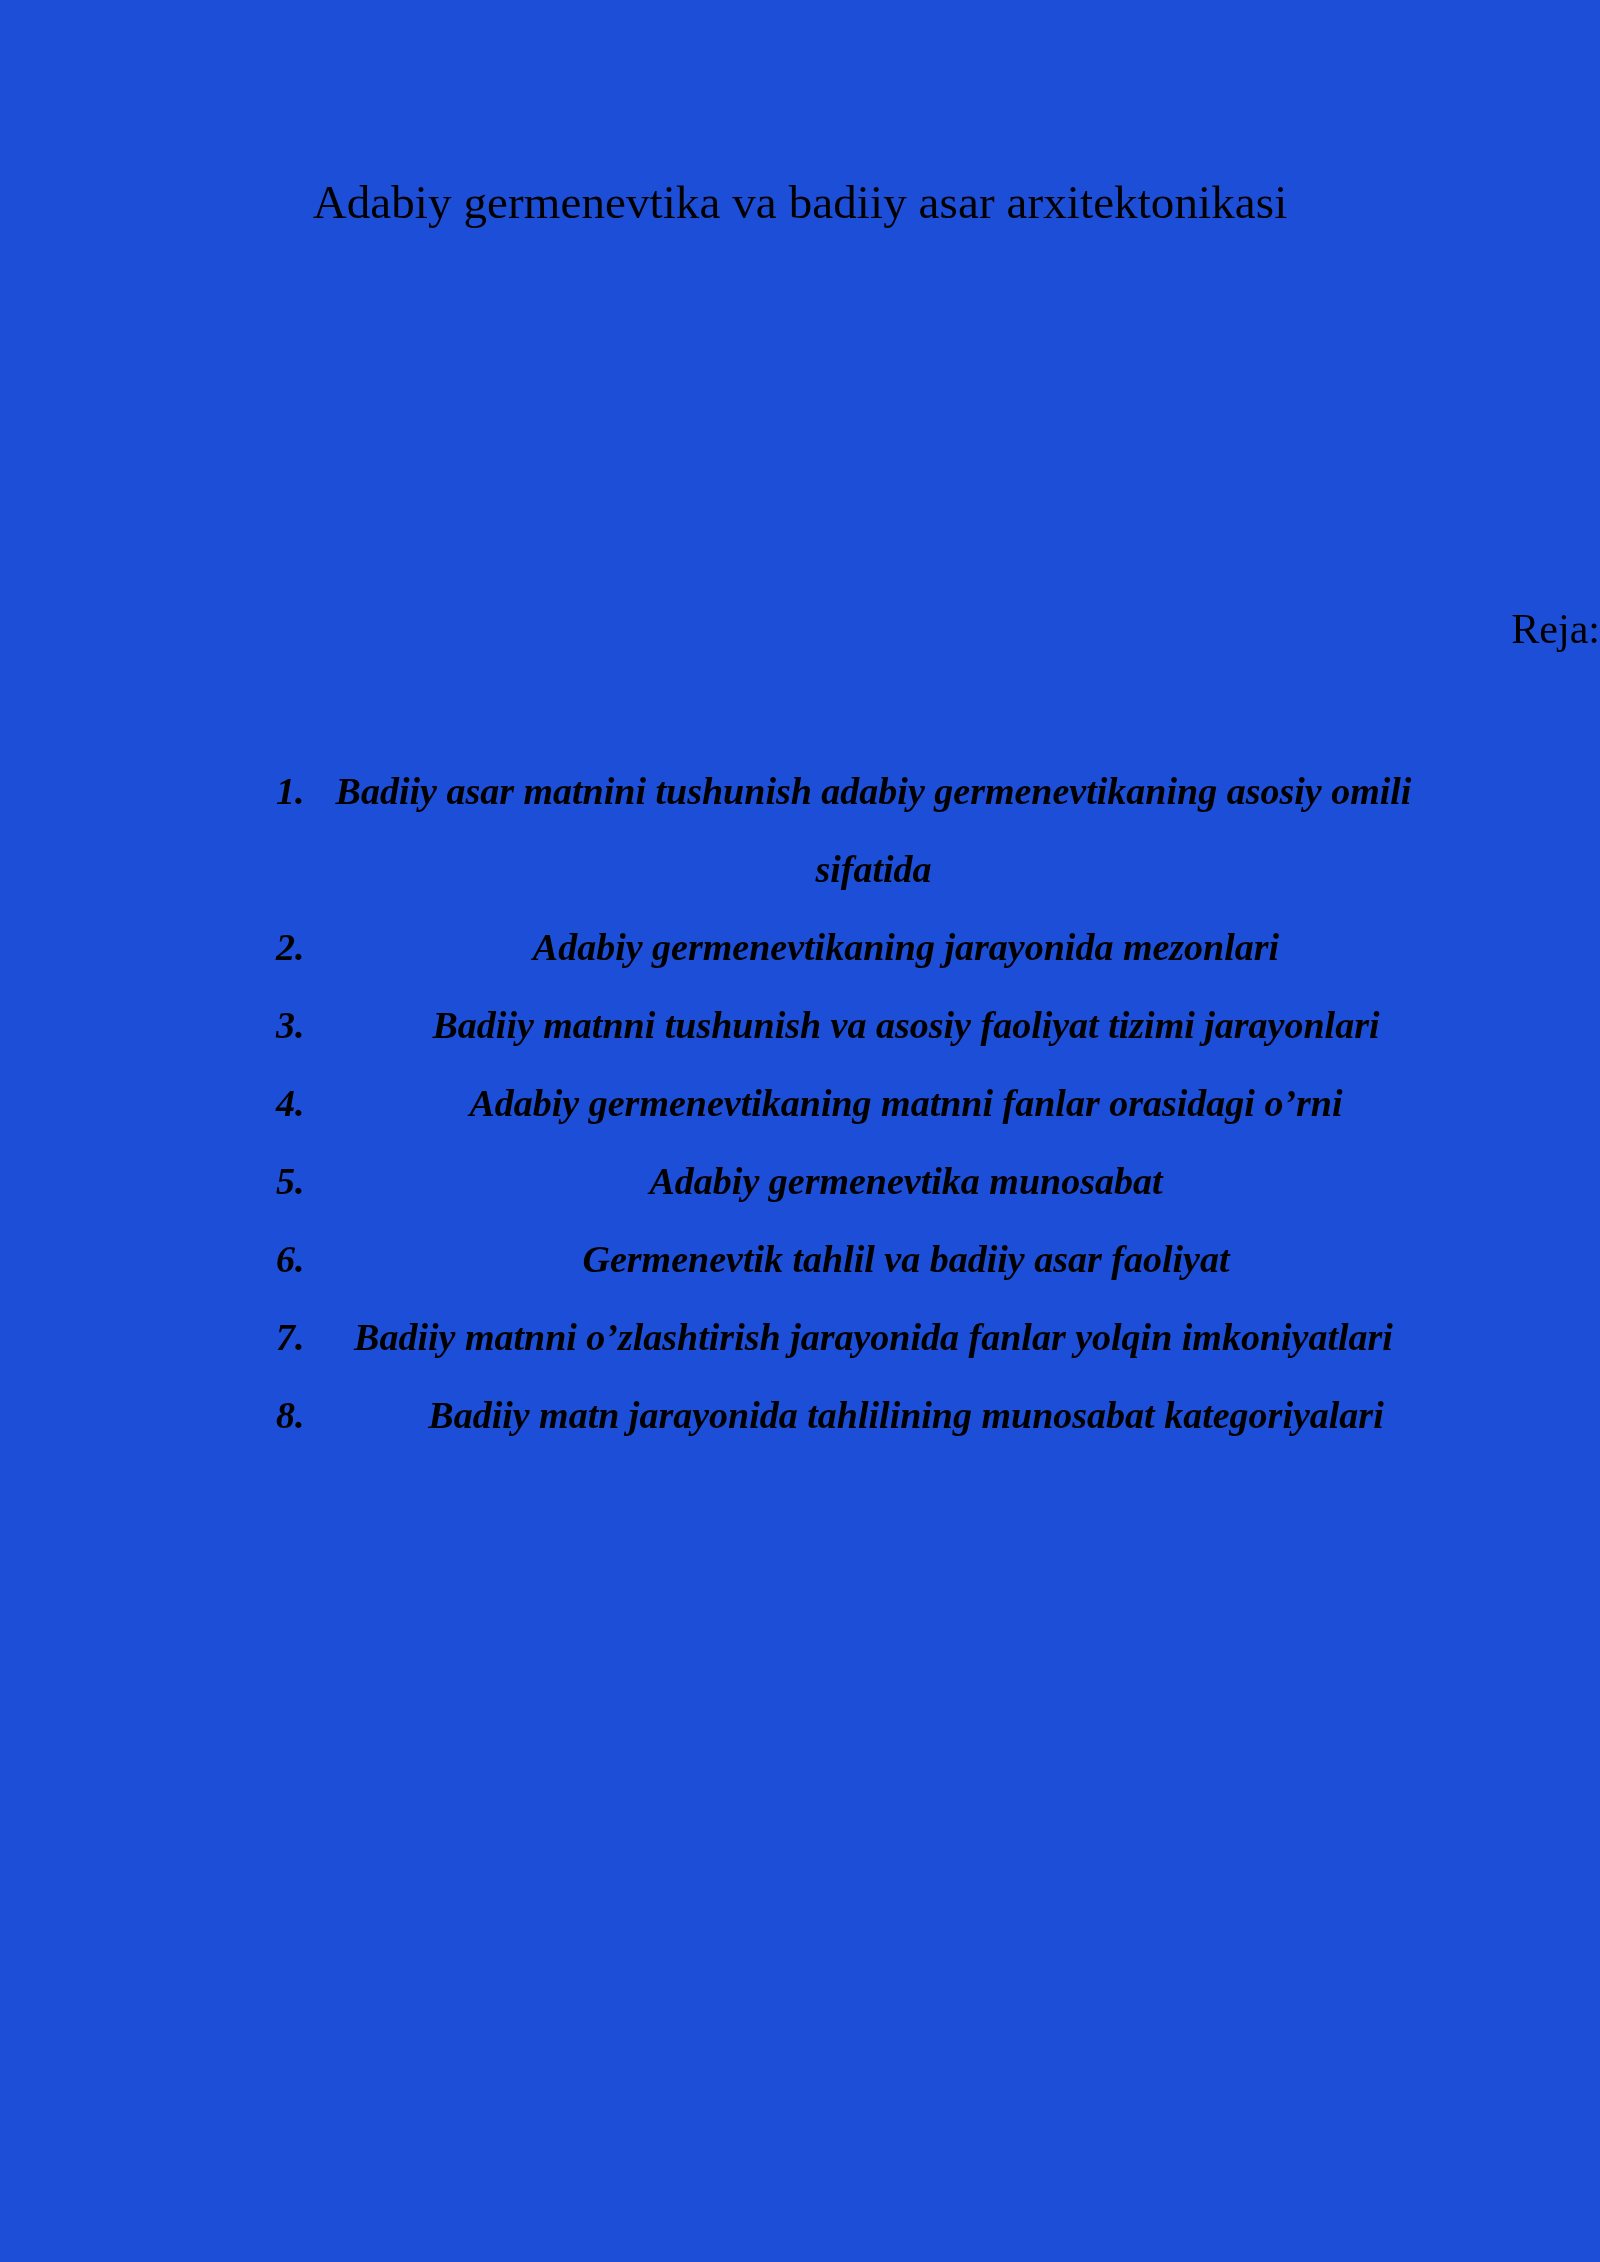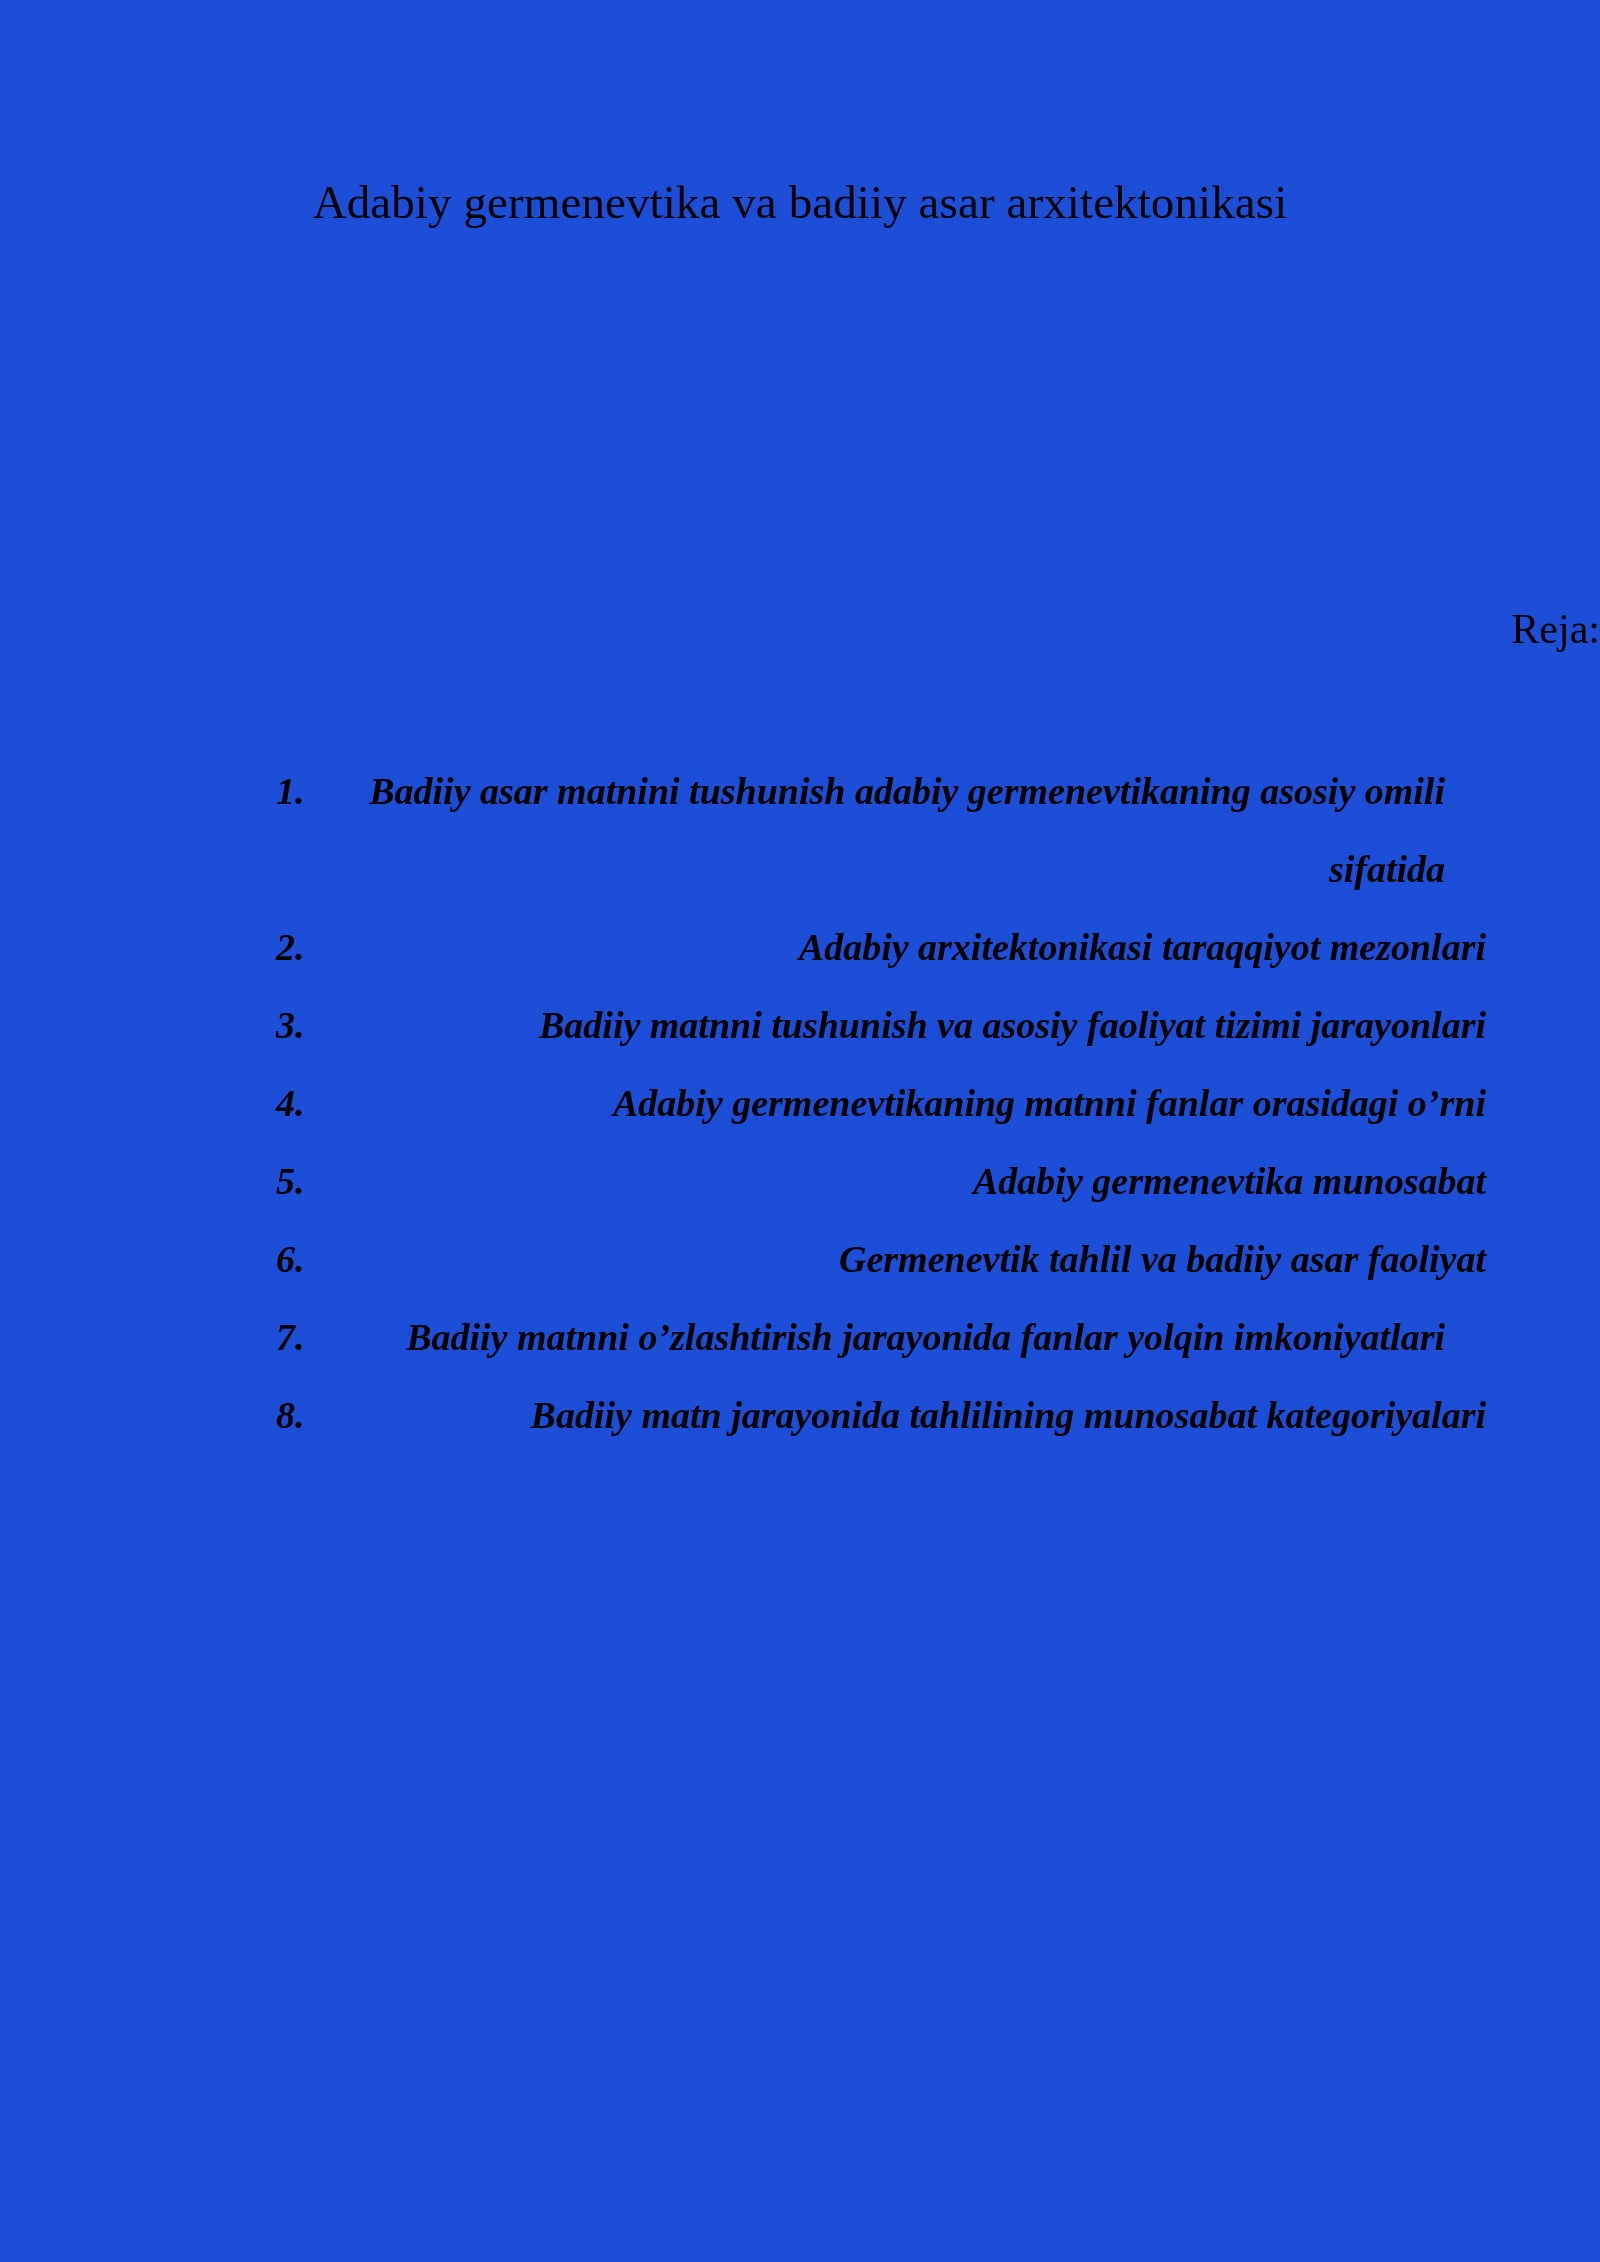--- a/index.html
+++ b/index.html
@@ -84,22 +84,21 @@
     text-align: left;
     font-weight: 700;
     font-style: italic;
     white-space: nowrap;
   }
 
   .item-text {
     flex: 1 1 auto;
     font-weight: 700;
     font-style: italic;
-    text-align: right;
-    margin-left: 24px;
+    text-align: center;
   }
 
   
   .reja-item.wrap .item-text {
     max-width: 1095px;
   }
 </style>
 </head>
 <body>
 
@@ -109,21 +108,21 @@
 
   <div class="reja-heading">Reja:</div>
 
   <ol class="reja-list">
     <li class="reja-item wrap">
       <span class="item-marker">1.</span>
       <span class="item-text">Badiiy asar matnini tushunish adabiy germenevtikaning asosiy omili sifatida</span>
     </li>
     <li class="reja-item">
       <span class="item-marker">2.</span>
-      <span class="item-text">Adabiy arxitektonikasi taraqqiyot mezonlari</span>
+      <span class="item-text">Adabiy germenevtikaning jarayonida mezonlari</span>
     </li>
     <li class="reja-item">
       <span class="item-marker">3.</span>
       <span class="item-text">Badiiy matnni tushunish va asosiy faoliyat tizimi jarayonlari</span>
     </li>
     <li class="reja-item">
       <span class="item-marker">4.</span>
       <span class="item-text">Adabiy germenevtikaning matnni fanlar orasidagi o’rni</span>
     </li>
     <li class="reja-item">

